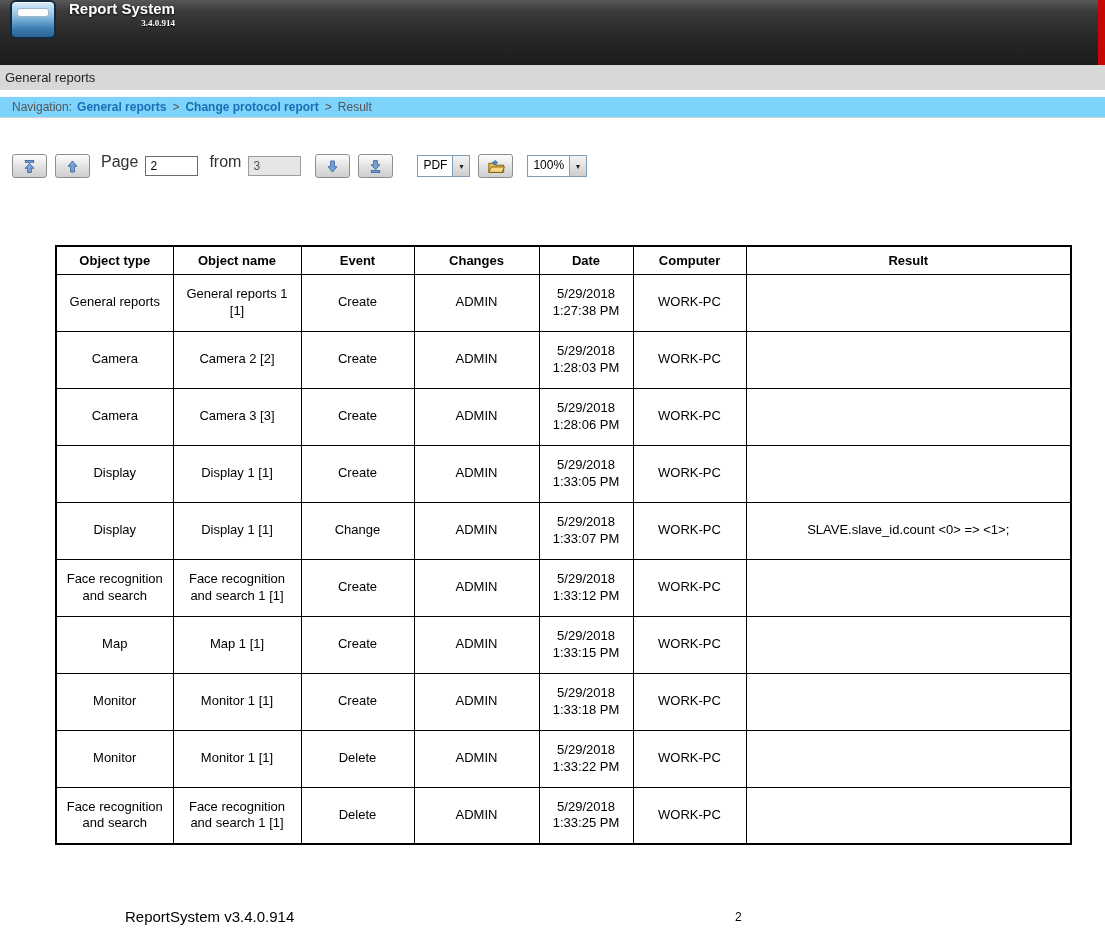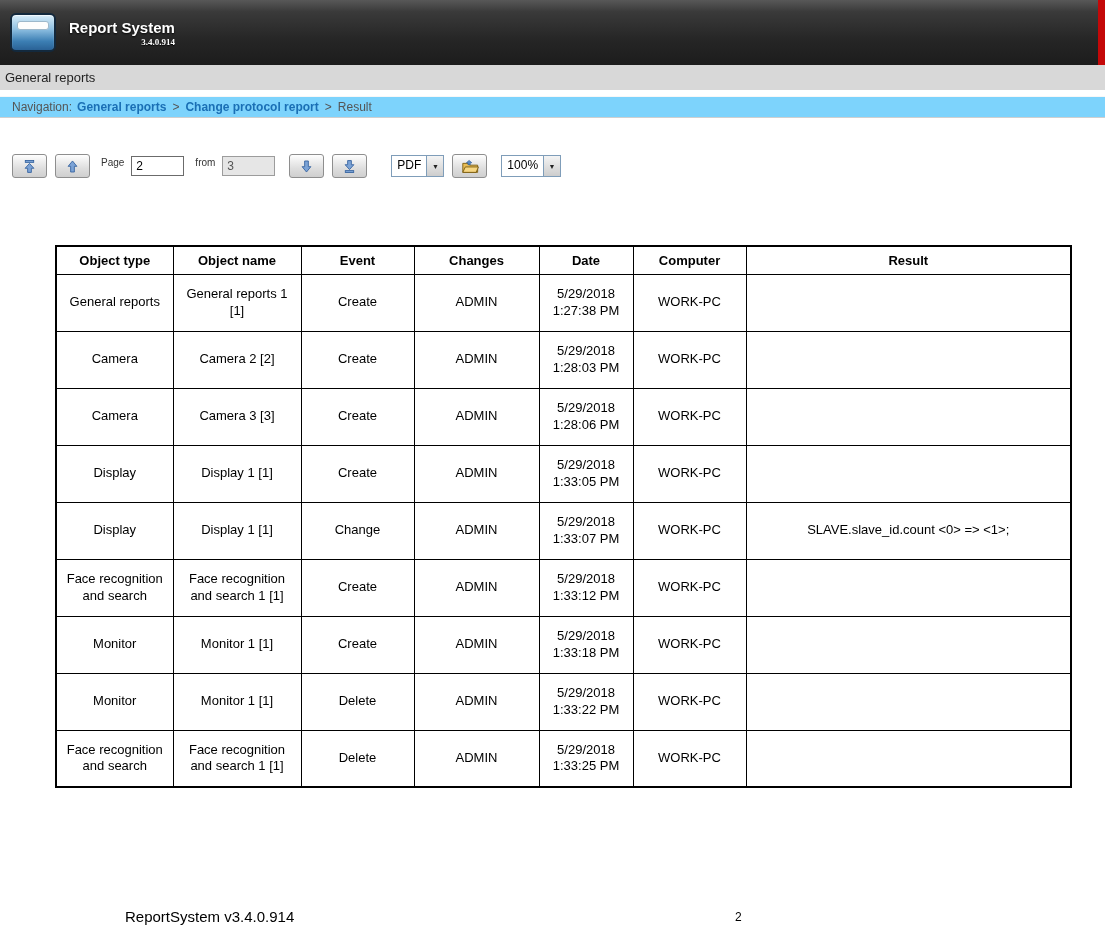--- a/index.html
+++ b/index.html
@@ -2,21 +2,21 @@
 <html><head>
 <meta charset="utf-8">
 <style>
   * { margin:0; padding:0; box-sizing:border-box; }
   html,body { width:1105px; height:929px; overflow:hidden; background:#fff;
               font-family:"Liberation Sans","DejaVu Sans",sans-serif; }
   body { position:relative; }
 
   
   .app-header { height:65px; background:linear-gradient(180deg,#585858 0%,#3a3a3a 18%,#262626 60%,#1c1c1c 100%);
-                display:flex; align-items:center; position:relative; }
+                display:flex; position:relative; }
   .app-icon { width:46px; height:39px; margin-left:10px; border-radius:6px; position:relative;
               background:linear-gradient(180deg,#d8edf9 0%,#8fc0e2 40%,#3c7fb4 75%,#2a6296 100%);
               border:2px solid #13293d; box-shadow:inset 0 1px 1px rgba(255,255,255,.7); }
   .app-icon-slot { position:absolute; left:5px; right:5px; top:6px; height:9px; background:#fdfdfd;
                    border-radius:3px; border:1px solid #9db8cb; }
   .app-title-wrap { margin-left:13px; display:flex; flex-direction:column; }
   .app-title { color:#fff; font-size:15px; font-weight:bold; text-shadow:0 1px 2px rgba(0,0,0,.9); }
   .app-version { color:#fff; font-size:9px; font-weight:bold; text-align:right; margin-top:1px;
                  text-shadow:0 1px 1px rgba(0,0,0,.9);font-family:Liberation Serif, serif; }
   .header-accent { position:absolute; right:0; top:0; width:7px; height:65px; background:#c40808; }
@@ -36,21 +36,21 @@
   .nav-current { color:#555; }
 
   
   .toolbar { margin:34px 0 0 12px; height:28px; display:flex; align-items:center; }
   .tb-btn { width:35px; height:24px; border:1px solid #8e8e8e; border-radius:3px;
             background:linear-gradient(180deg,#fefefe,#dedede 60%,#cfcfcf);
             display:inline-flex; align-items:center; justify-content:center; cursor:pointer; }
   .tb-btn + .tb-btn { margin-left:8px; }
   .tb-btn svg { display:block; }
   .arrow-fill { fill:#7ca3d6; stroke:#2d5d9b; stroke-width:1; }
-  .tb-label { font-size:10px; color:#333; margin:0 7px 8px 11px; }
+  .tb-label { font-size:16px; color:#333; margin:0 7px 8px 11px; }
   .tb-input { width:53px; height:20px; border:1px solid #6b6b6b; font-size:12px; padding:1px 4px;
               font-family:"Liberation Sans",sans-serif; }
   .tb-input:disabled, .tb-input.is-disabled { background:#e6e6e6; border-color:#9c9c9c; color:#555; }
   .ml14 { margin-left:14px; }
   .ml16 { margin-left:24px; }
   .ml8  { margin-left:8px; }
   .sel { display:inline-flex; align-items:stretch; height:22px; border:1px solid #7f9db9;
          background:#fff; cursor:pointer; }
   .sel-value { padding:2px 5px 0 5px; font-size:12px; min-width:32px; color:#000; }
   .sel-btn { width:17px; background:linear-gradient(180deg,#f4f4f4,#cdcdcd); border-left:1px solid #7f9db9;
@@ -247,20 +247,32 @@
     <td>Create</td>
     <td>ADMIN</td>
     <td>
       <div class="date-line">5/29/2018</div>
       <div class="date-line">1:33:12 PM</div>
     </td>
     <td>WORK-PC</td>
     <td></td>
   </tr>
 
+  <tr>
+    <td>Map</td>
+    <td>Map 1 [1]</td>
+    <td>Create</td>
+    <td>ADMIN</td>
+    <td>
+      <div class="date-line">5/29/2018</div>
+      <div class="date-line">1:33:15 PM</div>
+    </td>
+    <td>WORK-PC</td>
+    <td></td>
+  </tr>
 
   <tr>
     <td>Monitor</td>
     <td>Monitor 1 [1]</td>
     <td>Create</td>
     <td>ADMIN</td>
     <td>
       <div class="date-line">5/29/2018</div>
       <div class="date-line">1:33:18 PM</div>
     </td>

